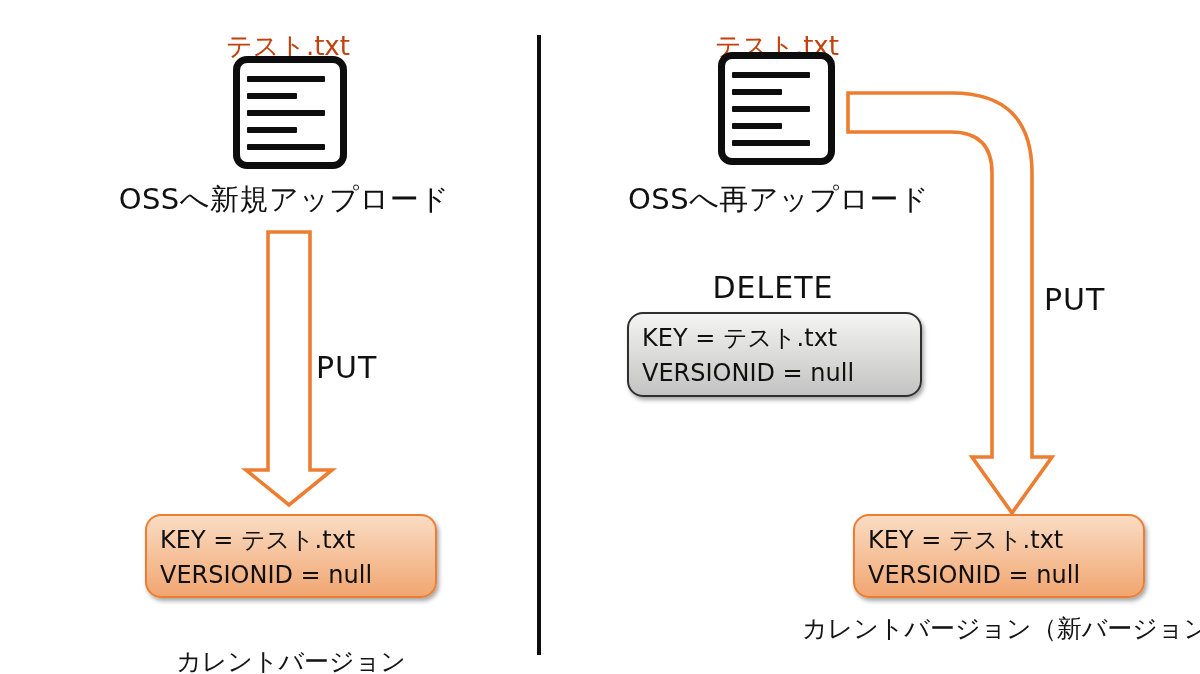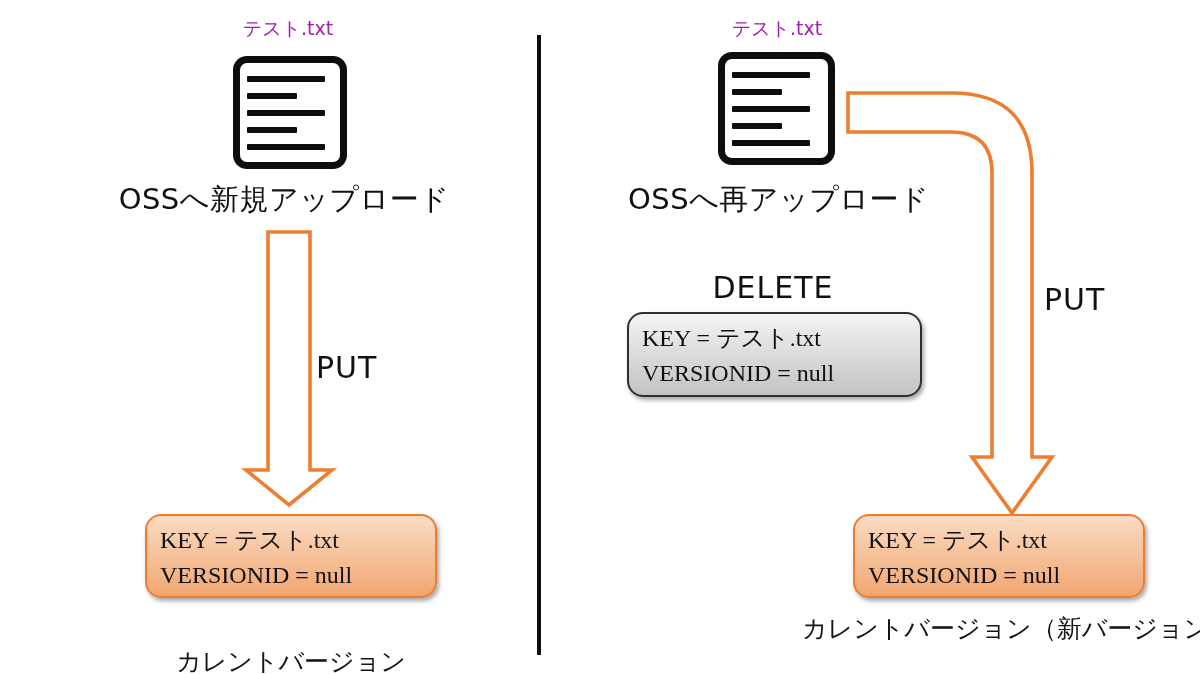--- a/index.html
+++ b/index.html
@@ -3,38 +3,38 @@
 <meta charset="utf-8">
 <style>
   html,body{margin:0;padding:0;background:#ffffff;}
   *{box-sizing:border-box;}
   body{font-family:"DejaVu Sans","Liberation Sans",sans-serif;color:#141414;}
   .canvas{position:relative;width:1200px;height:674px;background:#fff;overflow:hidden;}
 
   .abs{position:absolute;}
   .center{text-align:center;}
 
-  .file-label{font-size:19px;color:#a21caf;}
+  .file-label{font-size:26px;color:#c2410c;margin-top:13px;}
   .heading{font-size:29px;color:#111;letter-spacing:0.5px;white-space:nowrap;}
   .verb-label{font-size:30px;color:#111;letter-spacing:1px;}
   .caption{font-size:25px;color:#141414;white-space:nowrap;}
 
   
   .doc-icon{border:7px solid #0d0d0d;border-radius:14px;background:#fff;
     display:flex;flex-direction:column;justify-content:space-between;
     padding:13px 7px 12px 7px;}
   .doc-line{height:6px;background:#0d0d0d;border-radius:1px;}
   .doc-line.long{width:78px;}
   .doc-line.short{width:50px;}
 
   
   .vbox{border-radius:16px;border:2.5px solid var(--orange,#ED7D31);
     background:linear-gradient(180deg,var(--orange-fill-top,#FADCC3),var(--orange-fill-bottom,#F1A671));
     box-shadow:2px 3px 4px rgba(0,0,0,0.35);
-    padding:7px 0 15px 13px;font-family:Liberation Serif, serif;}
+    padding:7px 0 15px 13px;}
   .vbox.gray{border:2.5px solid var(--gray-border,#2f2f2f);
     background:linear-gradient(180deg,var(--gray-fill-top,#F4F4F2),var(--gray-fill-bottom,#C3C3C3));}
   .vbox .bline{font-size:24px;line-height:35px;color:#101010;white-space:nowrap;}
 
   .divider{background:#0d0d0d;}
 
   .arrow-path{fill:#ffffff;stroke:var(--orange,#ED7D31);stroke-width:3.6;stroke-linejoin:miter;}
 </style>
 </head>
 <body>

